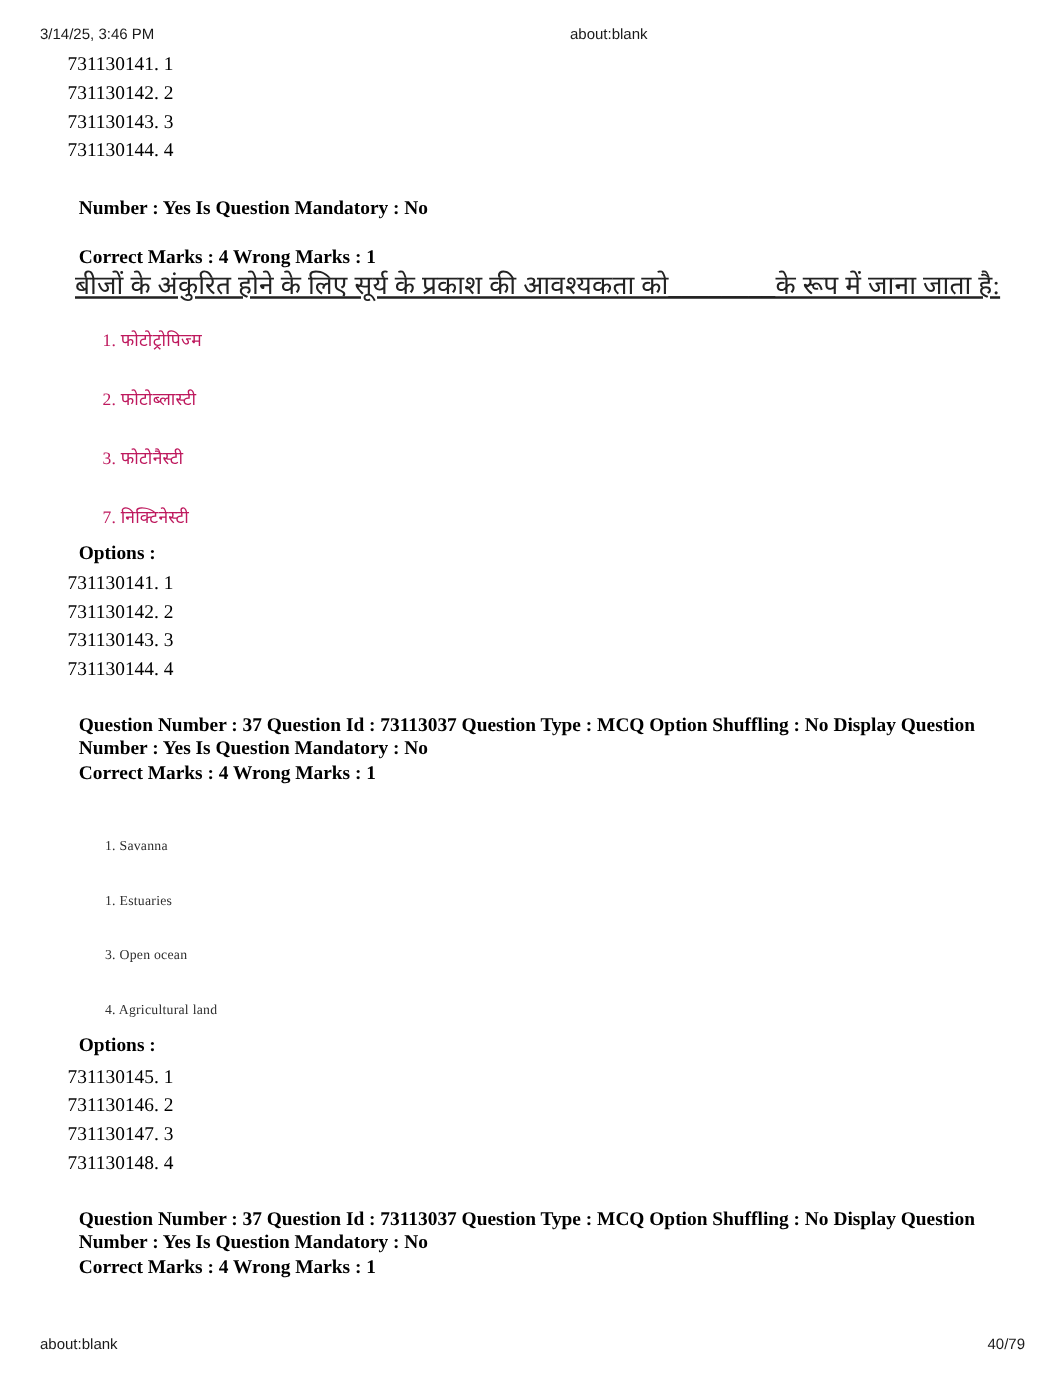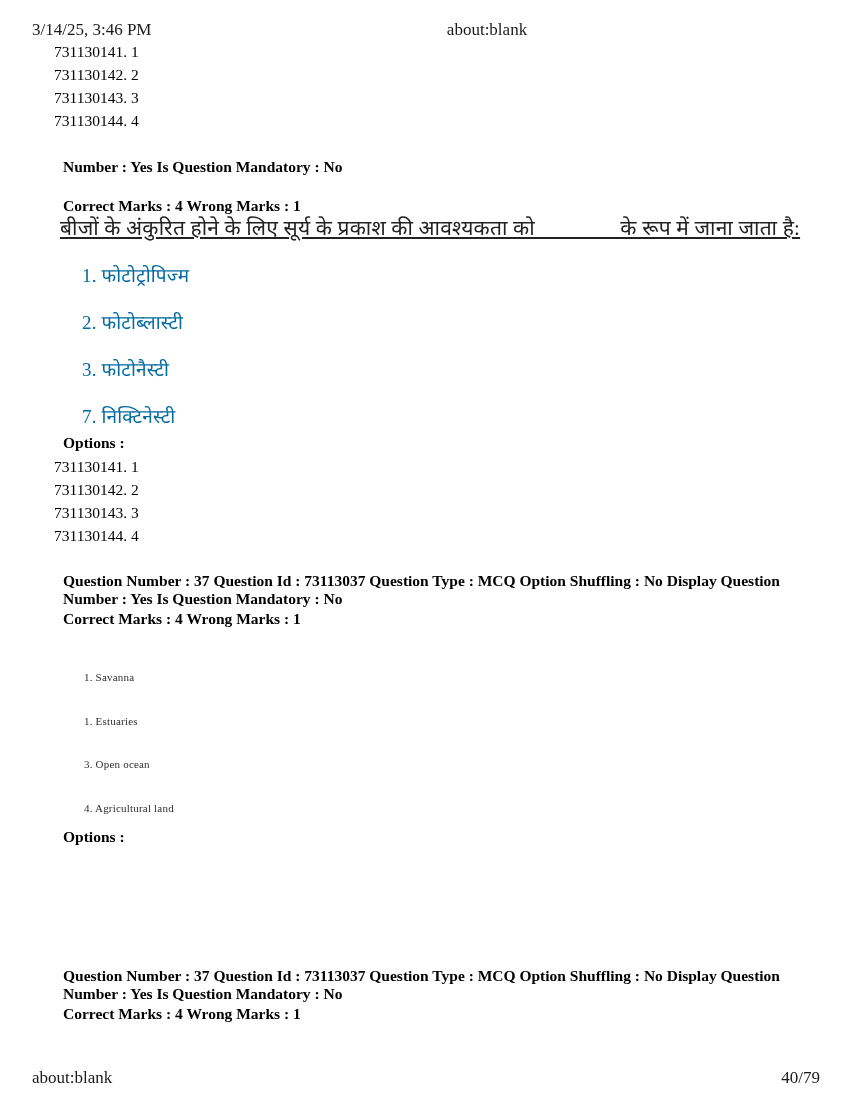--- a/index.html
+++ b/index.html
@@ -7,22 +7,22 @@
     position: relative;
     width: 850px;
     height: 1100px;
     background: #ffffff;
     overflow: hidden;
     font-family: "Liberation Serif", serif;
     color: #000000;
   }
   .hf {
     position: absolute;
-    font-family: Liberation Serif, serif;
-    font-size: 17px;
+    font-family: Liberation Sans, sans-serif;
+    font-size: 12px;
     color: #1a1a1a;
     white-space: nowrap;
   }
   .header-date { left: 32px; top: 20px; }
   .header-title { left: 487px; top: 20px; transform: translateX(-50%); }
   .footer-left { left: 32px; top: 1068px; }
   .footer-right { right: 30px; top: 1068px; }
 
   .meta {
     position: absolute;
@@ -49,21 +49,21 @@
     position: absolute;
     color: #2f2f2f;
     filter: blur(0.3px);
     letter-spacing: 0.2px;
     white-space: nowrap;
   }
   .hindi {
     font-family: "Liberation Serif", "DejaVu Sans", serif;
   }
   .q-hindi  { left: 60px; font-size: 21px; color: #222222; text-decoration: underline; }
-  .c-hindi  { left: 82px; font-size: 19px; color: #0369a1; }
+  .c-hindi  { left: 82px; font-size: 14px; color: #be185d; }
   .q-en     { left: 59px; font-size: 16.5px; }
   .c-en     { left: 84px; font-size: 11px; }
 </style>
 </head>
 <body>
 
 <div class="page">
 
   <div class="hf header-date">3/14/25, 3:46 PM</div>
   <div class="hf header-title">about:blank</div>
@@ -99,20 +99,26 @@
     <div>Number : Yes Is Question Mandatory : No</div>
   </div>
   <div class="meta marks" style="top:610px">Correct Marks : 4 Wrong Marks : 1</div>
 
   <div class="scan c-en" style="top:671px">1. Savanna</div>
   <div class="scan c-en" style="top:715px">1. Estuaries</div>
   <div class="scan c-en" style="top:758px">3. Open ocean</div>
   <div class="scan c-en" style="top:802px">4. Agricultural land</div>
 
   <div class="meta marks" style="top:828px">Options :</div>
+  <div class="optgroup" style="top:850px">
+    <div class="optrow">731130145. 1</div>
+    <div class="optrow">731130146. 2</div>
+    <div class="optrow">731130147. 3</div>
+    <div class="optrow">731130148. 4</div>
+  </div>
 
   <div class="meta" style="top:967px">
     <div>Question Number : 37 Question Id : 73113037 Question Type : MCQ Option Shuffling : No Display Question</div>
     <div>Number : Yes Is Question Mandatory : No</div>
   </div>
   <div class="meta marks" style="top:1005px">Correct Marks : 4 Wrong Marks : 1</div>
 
   <div class="hf footer-left">about:blank</div>
   <div class="hf footer-right">40/79</div>
 

